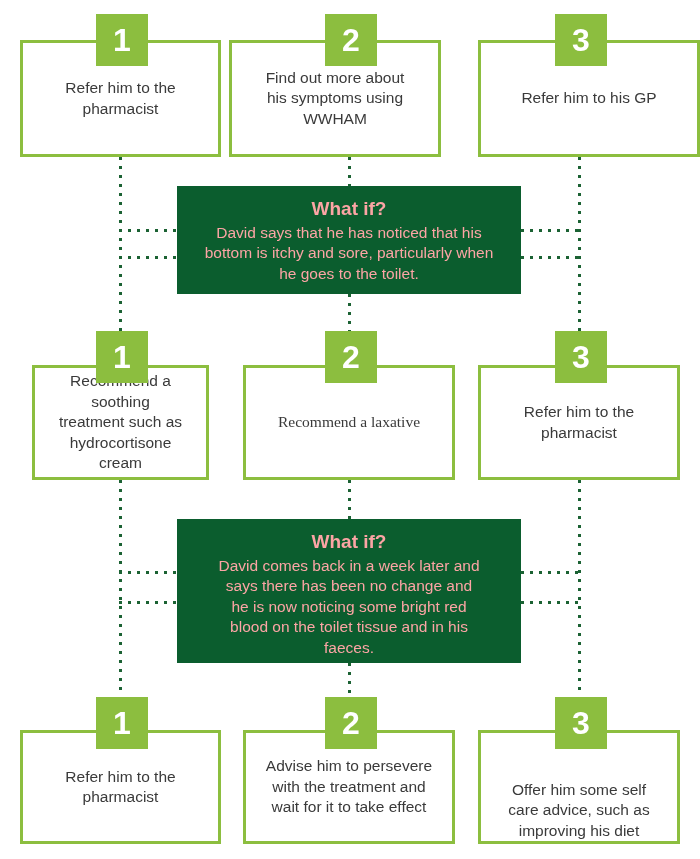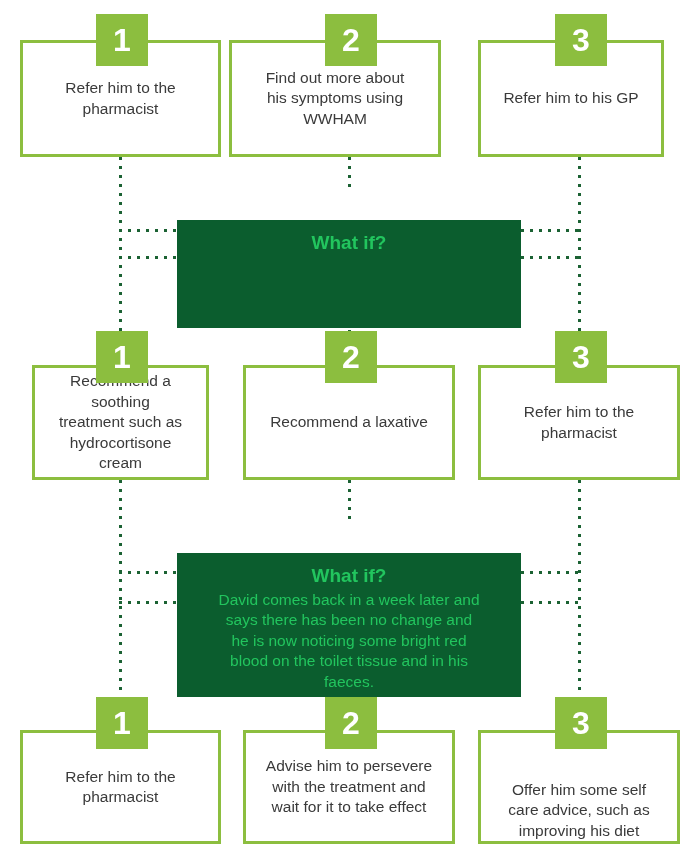--- a/index.html
+++ b/index.html
@@ -51,25 +51,24 @@
     line-height: 52px;
     text-align: center;
     z-index: 5;
   }
 
   
   .whatif {
     position: absolute;
     box-sizing: border-box;
     background: #0B5D2E;
-    color: #22c55e;
+    color: #fca5a5;
     text-align: center;
     padding: 10px 14px 12px;
     z-index: 4;
-    margin-top: 34px;
   }
   .whatif-title {
     font-size: 19px;
     font-weight: bold;
     line-height: 1.35;
     margin-bottom: 1px;
   }
   .whatif-body {
     font-size: 15.5px;
     line-height: 1.33;
@@ -123,37 +122,40 @@
   </div>
   <div class="badge" style="left:96px; top:14px;">1</div>
 
   <div class="option-box" style="left:229px; top:40px; width:212px; height:117px;">
     <div class="option-text">Find out more about
 his symptoms using
 WWHAM</div>
   </div>
   <div class="badge" style="left:325px; top:14px;">2</div>
 
-  <div class="option-box" style="left:478px; top:40px; width:186px; height:117px;">
+  <div class="option-box" style="left:478px; top:40px; width:222px; height:117px;">
     <div class="option-text">Refer him to his GP</div>
   </div>
   <div class="badge" style="left:555px; top:14px;">3</div>
 
   <div class="whatif" style="left:177px; top:186px; width:344px; height:108px;">
     <div class="whatif-title">What if?</div>
+    <div class="whatif-body">David says that he has noticed that his
+bottom is itchy and sore, particularly when
+he goes to the toilet.</div>
   </div>
 
   <div class="option-box" style="left:20px; top:365px; width:177px; height:115px;margin-left:12px;">
     <div class="option-text">Recommend a soothing
 treatment such as
 hydrocortisone cream</div>
   </div>
   <div class="badge" style="left:96px; top:331px;">1</div>
 
-  <div class="option-box" style="left:243px; top:365px; width:212px; height:115px;">
+  <div class="option-box" style="left:243px; top:365px; width:212px; height:115px;font-family:Liberation Serif, serif;">
     <div class="option-text">Recommend a laxative</div>
   </div>
   <div class="badge" style="left:325px; top:331px;">2</div>
 
   <div class="option-box" style="left:478px; top:365px; width:202px; height:115px;">
     <div class="option-text">Refer him to the
 pharmacist</div>
   </div>
   <div class="badge" style="left:555px; top:331px;">3</div>
 

